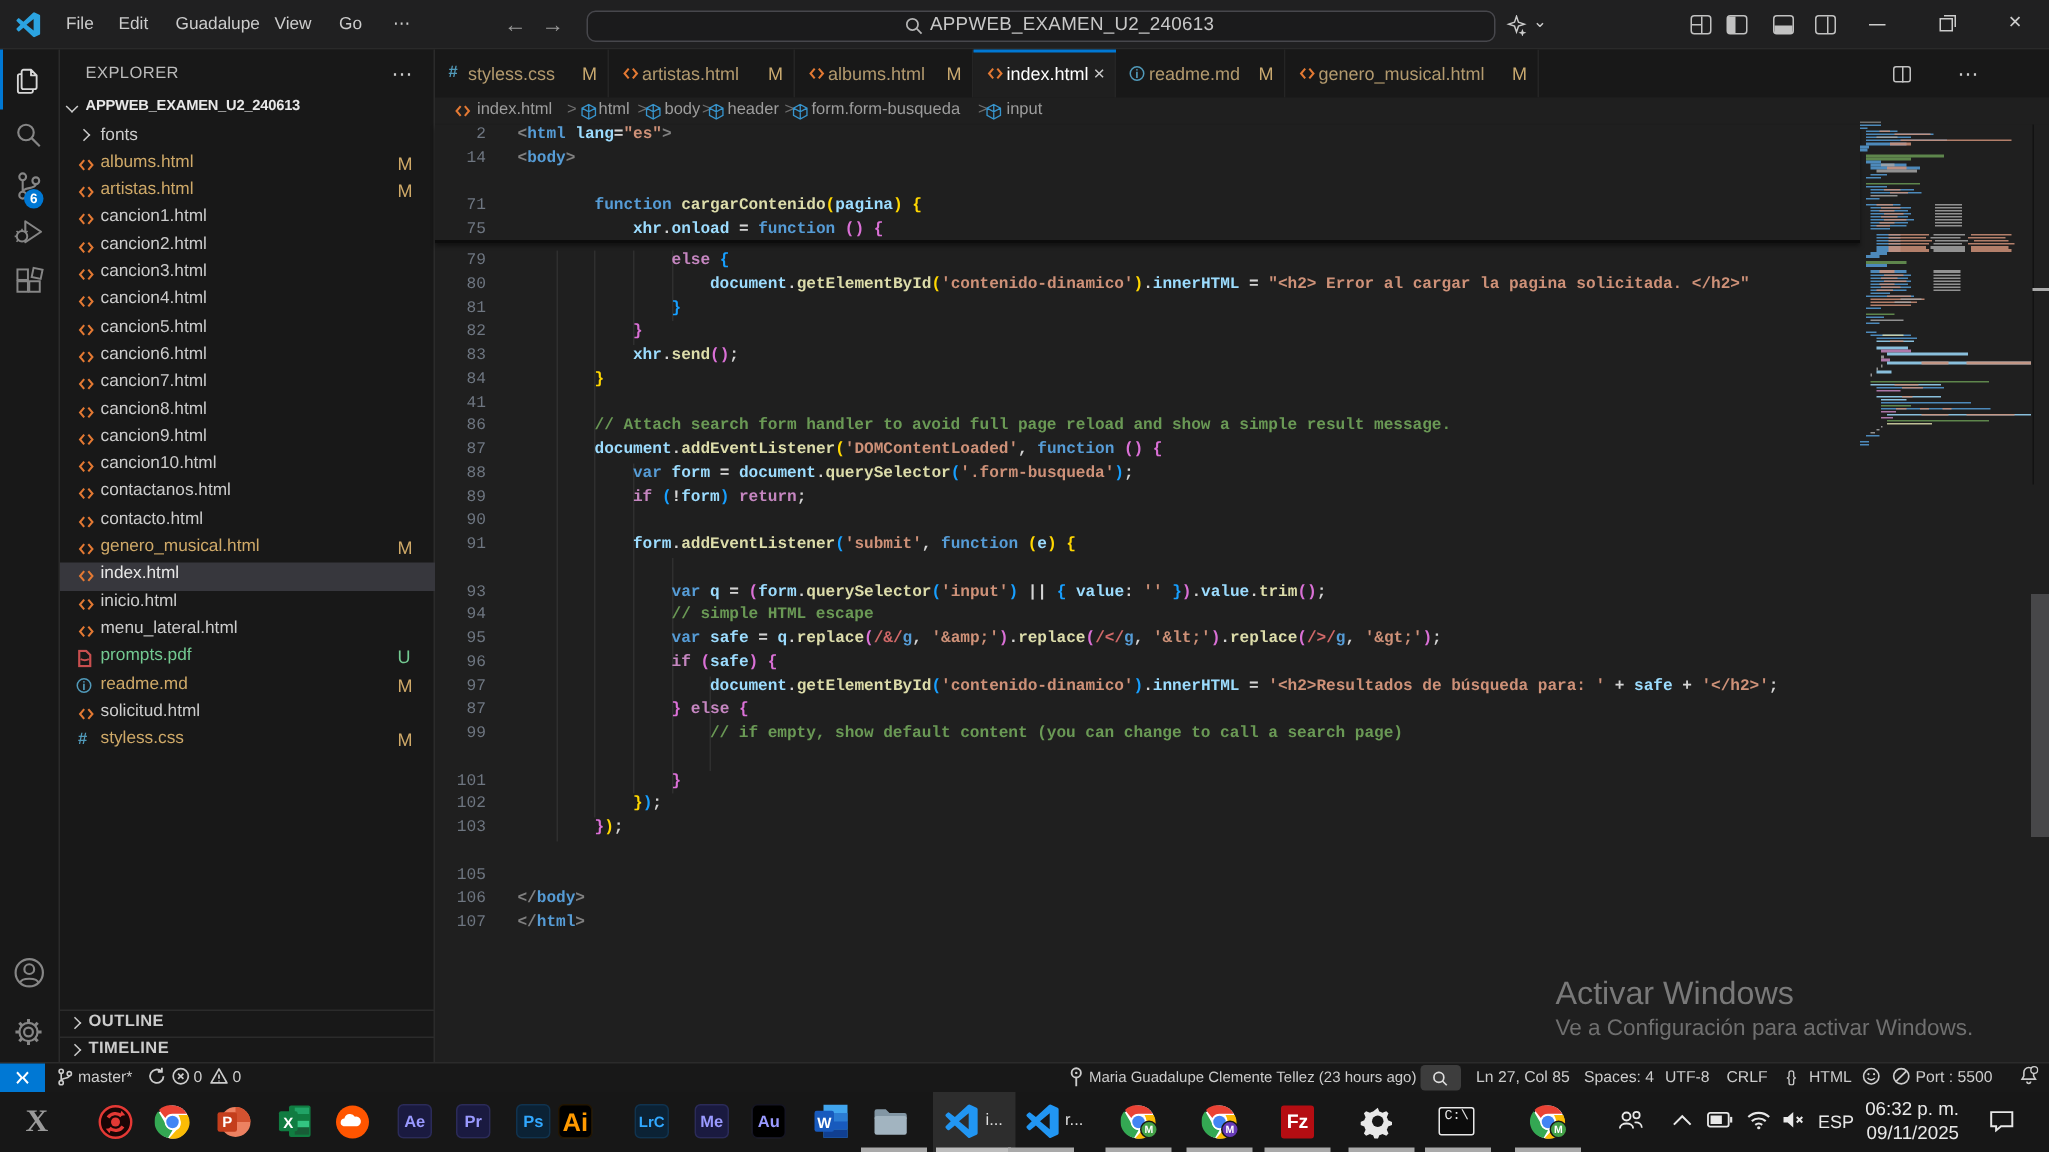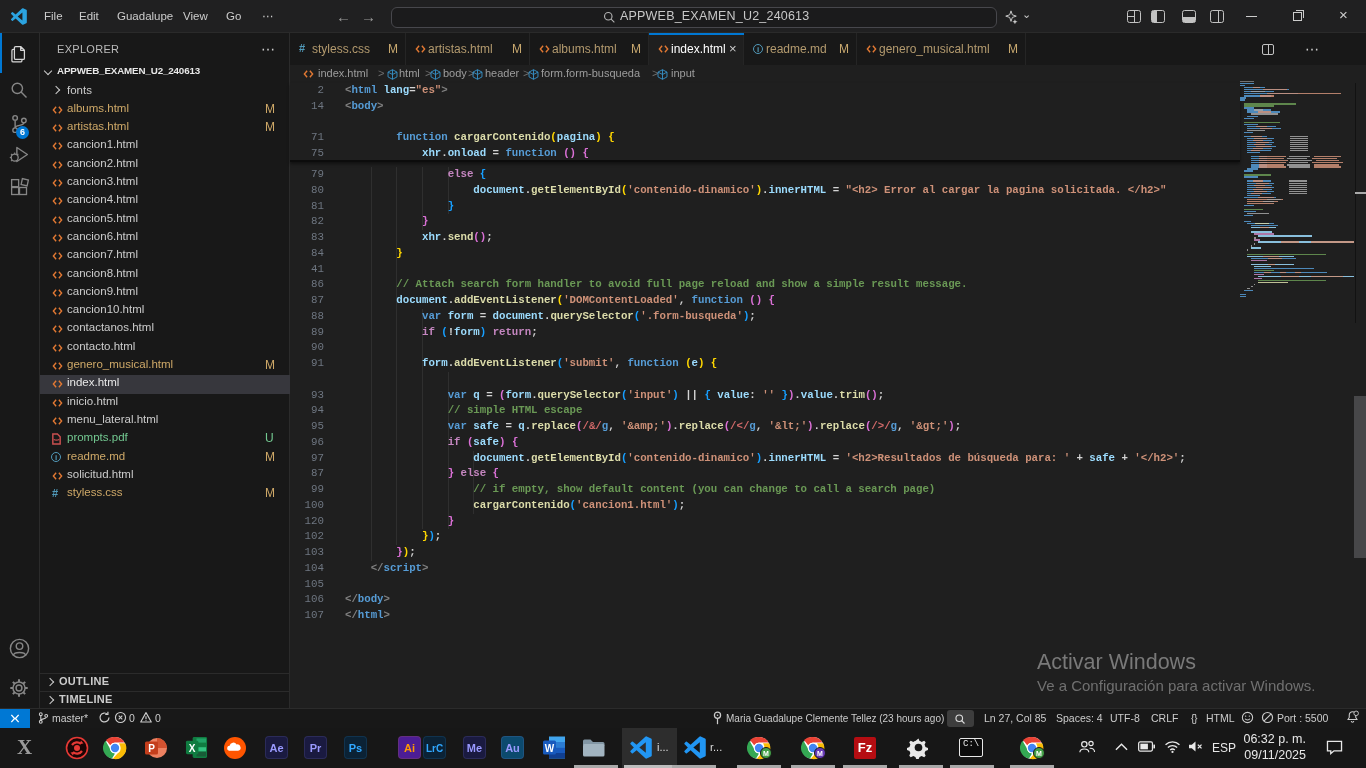--- a/index.html
+++ b/index.html
@@ -369,39 +369,31 @@
       <pre>                    <span class="lb">document</span><span class="w">.</span><span class="y">getElementById</span><span class="d3">(</span><span class="o">'contenido-dinamico'</span><span class="d3">)</span><span class="w">.</span><span class="lb">innerHTML</span> <span class="w">=</span> <span class="o">'&lt;h2&gt;Resultados de búsqueda para: '</span> <span class="w">+</span> <span class="lb">safe</span> <span class="w">+</span> <span class="o">'&lt;/h2&gt;'</span><span class="w">;</span></pre>
     </div>
 <div class="cl" style="left:290px;top:466.25px">
       <span class="num">87</span>
       <pre>                <span class="d2">}</span> <span class="p">else</span> <span class="d2">{</span></pre>
     </div>
 <div class="cl" style="left:290px;top:482.00px">
       <span class="num">99</span>
       <pre>                    <span class="g">// if empty, show default content (you can change to call a search page)</span></pre>
     </div>
-<div class="cl" style="left:290px;top:497.75px">
-      <span class="num">100</span>
-      <pre>                    <span class="y">cargarContenido</span><span class="d3">(</span><span class="o">'cancion1.html'</span><span class="d3">)</span><span class="w">;</span></pre>
-    </div>
 <div class="cl" style="left:290px;top:513.50px">
-      <span class="num">120</span>
+      <span class="num">101</span>
       <pre>                <span class="d2">}</span></pre>
     </div>
 <div class="cl" style="left:290px;top:529.25px">
       <span class="num">102</span>
       <pre>            <span class="d1">}</span><span class="d3">)</span><span class="w">;</span></pre>
     </div>
 <div class="cl" style="left:290px;top:545.00px">
       <span class="num">103</span>
       <pre>        <span class="d2">}</span><span class="d1">)</span><span class="w">;</span></pre>
-    </div>
-<div class="cl" style="left:290px;top:560.75px">
-      <span class="num">104</span>
-      <pre>    <span class="gr">&lt;/</span><span class="b">script</span><span class="gr">&gt;</span></pre>
     </div>
 <div class="cl" style="left:290px;top:576.50px">
       <span class="num">105</span>
       <pre></pre>
     </div>
 <div class="cl" style="left:290px;top:592.25px">
       <span class="num">106</span>
       <pre><span class="gr">&lt;/</span><span class="b">body</span><span class="gr">&gt;</span></pre>
     </div>
 <div class="cl" style="left:290px;top:608.00px">
@@ -688,24 +680,24 @@
       <rect x="1" y="5" width="13" height="14" rx="1.5" fill="#107c41"></rect>
       <text x="7.5" y="16.5" font-size="10.5" font-weight="bold" fill="#fff" text-anchor="middle" font-family="Liberation Sans">X</text>
     </svg>
 <svg class="abs" style="left:223px;top:736px" width="24" height="24" viewBox="0 0 24 24">
       <circle cx="12" cy="12" r="11" fill="#f50"></circle>
       <path d="M6 14.8 a2.6 2.6 0 0 1 0.6 -5.1 a3.8 3.8 0 0 1 7 -1.2 a3.2 3.2 0 1 1 1.5 6.3 Z" fill="#fff"></path>
     </svg>
 <div class="adobe" style="left:265px;top:736px;background:#1a1a40;color:#9a9aff;font-size:11px;border:1px solid #9a9aff22">Ae</div>
 <div class="adobe" style="left:304px;top:736px;background:#1a1a40;color:#9a9aff;font-size:11px;border:1px solid #9a9aff22">Pr</div>
 <div class="adobe" style="left:344px;top:736px;background:#0b2235;color:#31a8ff;font-size:11px;border:1px solid #31a8ff22">Ps</div>
-<div class="adobe" style="left:398px;top:736px;background:#4c1d95;color:#ff9a00;font-size:11px;border:1px solid #ff9a0022">Ai</div>
+<div class="adobe" style="left:372px;top:736px;background:#000000;color:#ff9a00;font-size:17px;border:1px solid #ff9a0022">Ai</div>
 <div class="adobe" style="left:423px;top:736px;background:#0b2235;color:#31a8ff;font-size:10px;border:1px solid #31a8ff22">LrC</div>
 <div class="adobe" style="left:463px;top:736px;background:#1a1a40;color:#9a9aff;font-size:11px;border:1px solid #9a9aff22">Me</div>
-<div class="adobe" style="left:501px;top:736px;background:#0c4a6e;color:#9a9aff;font-size:11px;border:1px solid #9a9aff22">Au</div>
+<div class="adobe" style="left:501px;top:736px;background:#000000;color:#9a9aff;font-size:11px;border:1px solid #9a9aff22">Au</div>
 <svg class="abs" style="left:542px;top:735px" width="24" height="25" viewBox="0 0 24 24">
       <rect x="7" y="1" width="16" height="22" fill="#41a5ee"></rect>
       <rect x="7" y="6.5" width="16" height="5.5" fill="#2b7cd3"></rect>
       <rect x="7" y="12" width="16" height="5.5" fill="#185abd"></rect>
       <rect x="7" y="17.5" width="16" height="5.5" fill="#103f91"></rect>
       <rect x="1" y="5" width="13" height="14" rx="1.5" fill="#185abd"></rect>
       <text x="7.5" y="16.5" font-size="10" font-weight="bold" fill="#fff" text-anchor="middle" font-family="Liberation Sans">W</text>
     </svg>
 <svg class="abs" style="left:582px;top:737px" width="24" height="22" viewBox="0 0 24 20">
       <path d="M1 3 a1.5 1.5 0 0 1 1.5 -1.5 h6 l2.5 2.5 h10 a1.5 1.5 0 0 1 1.5 1.5 v2 H1 Z" fill="#8296a4"></path>

